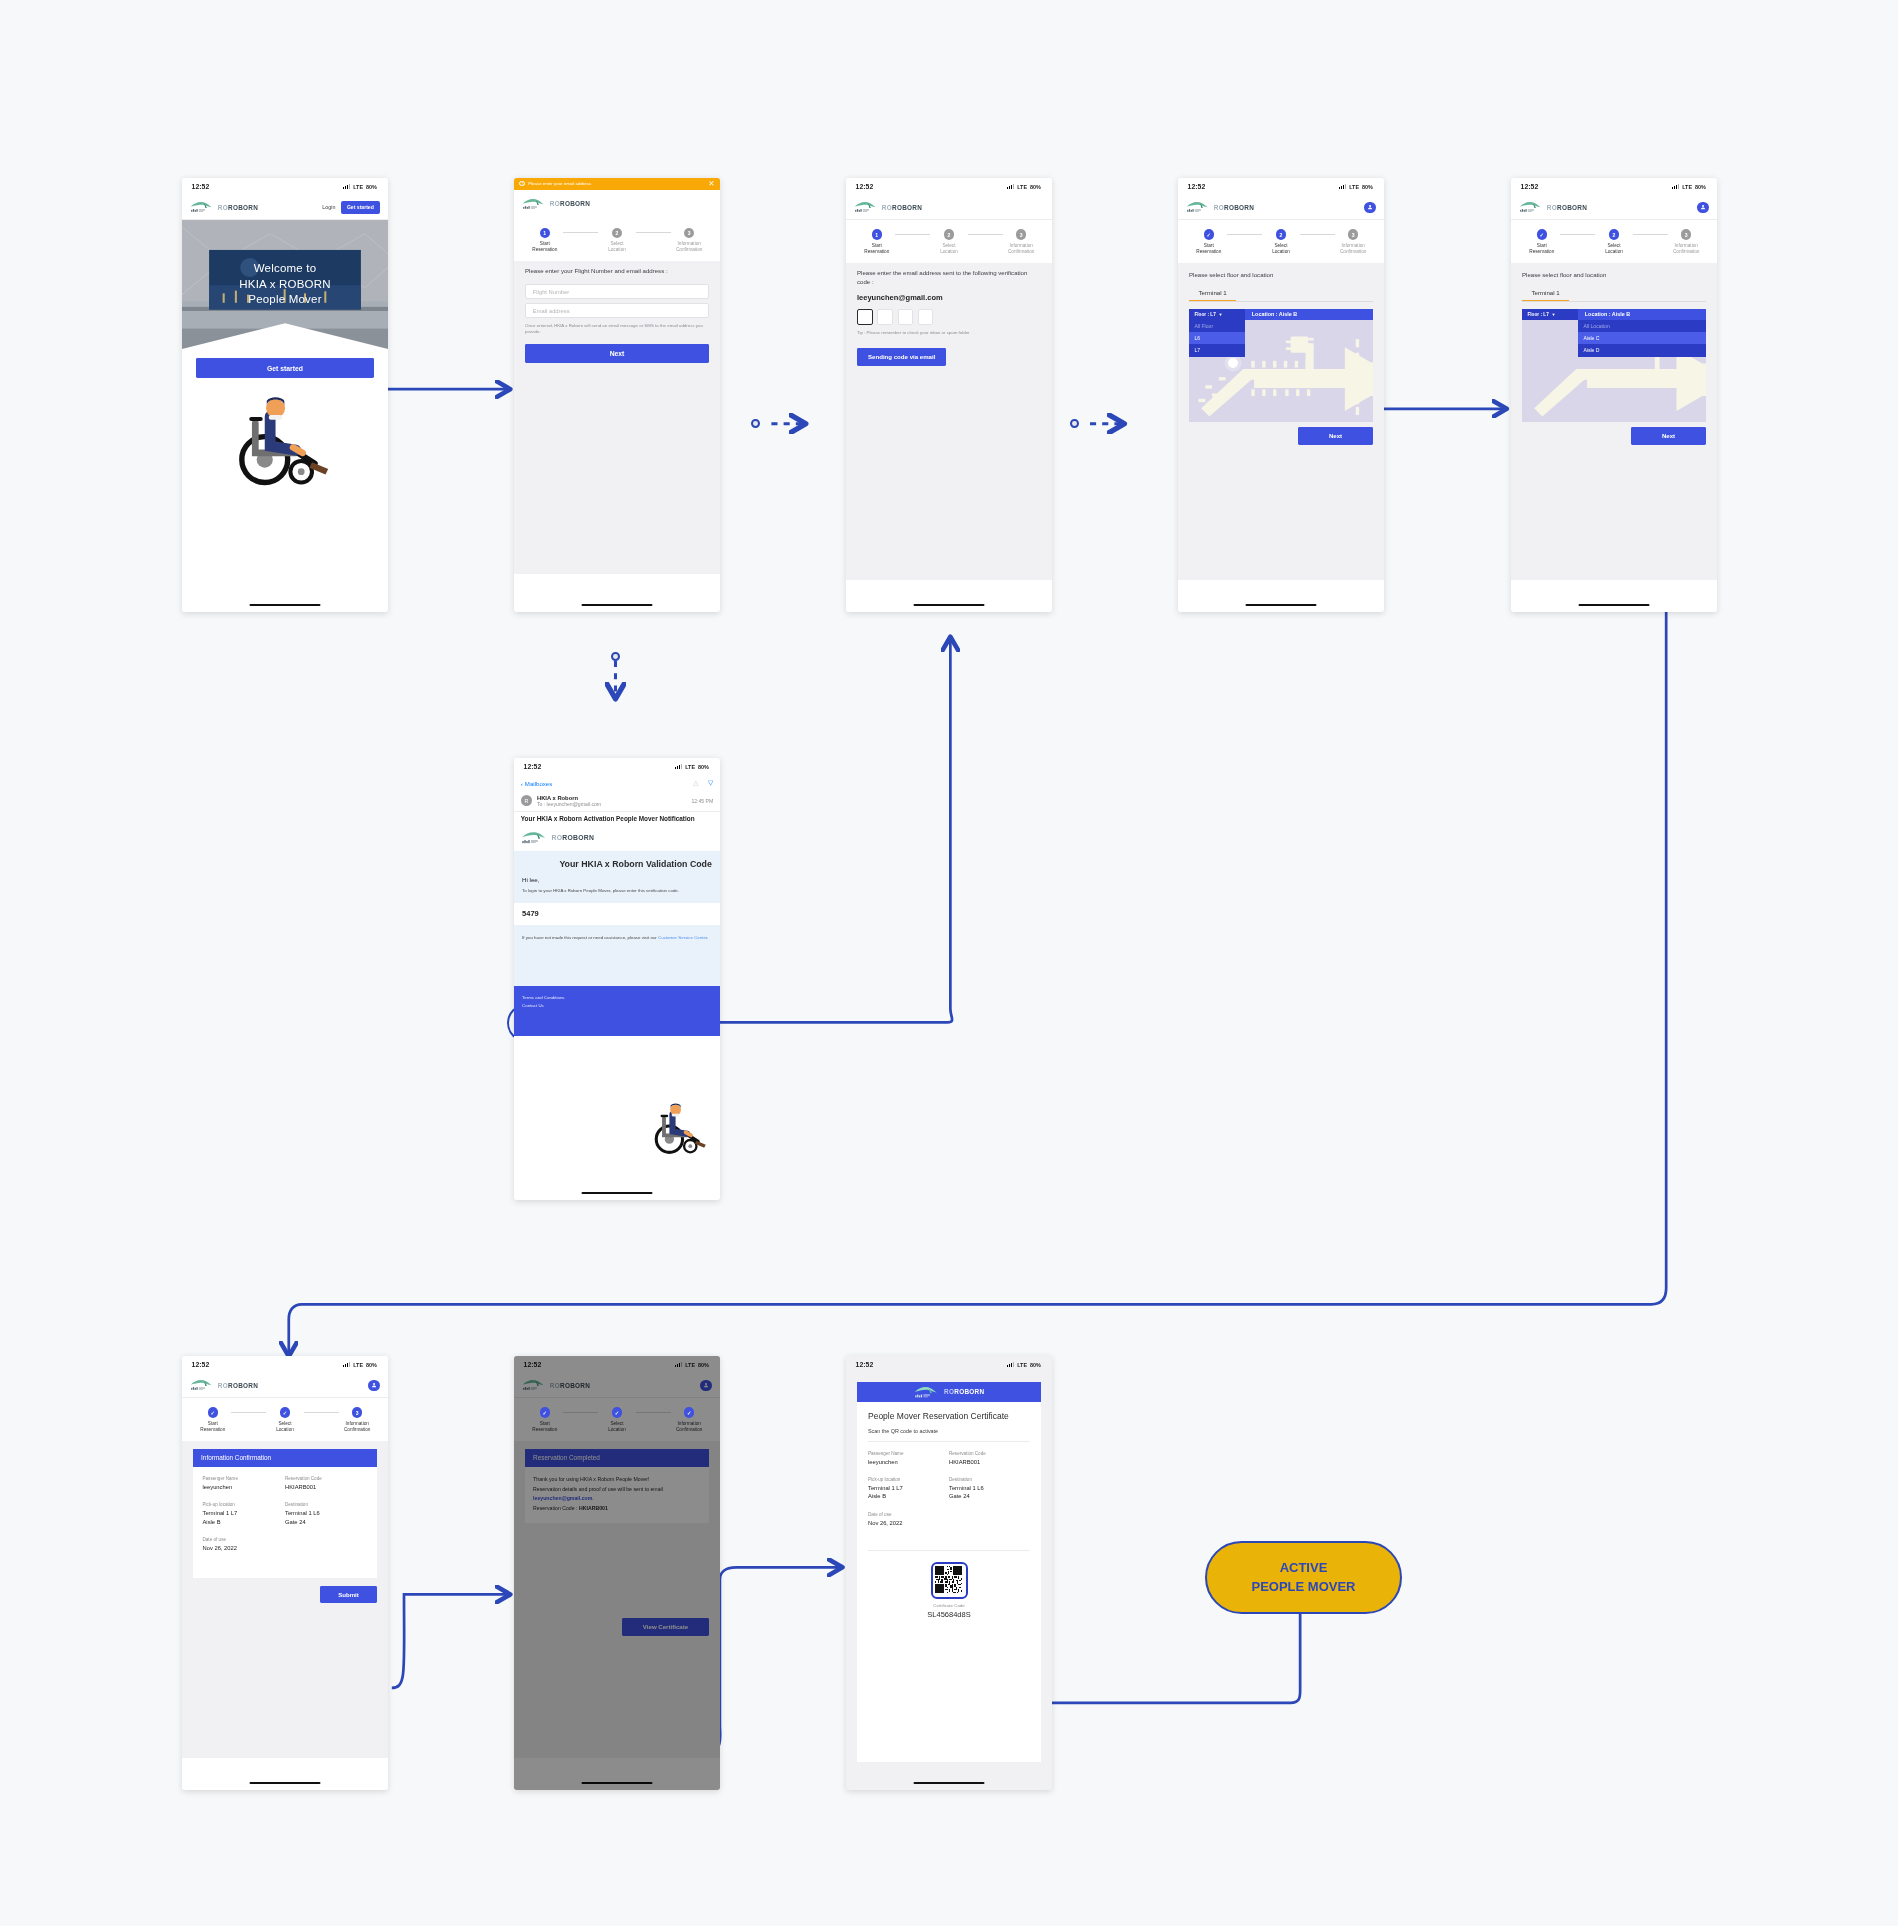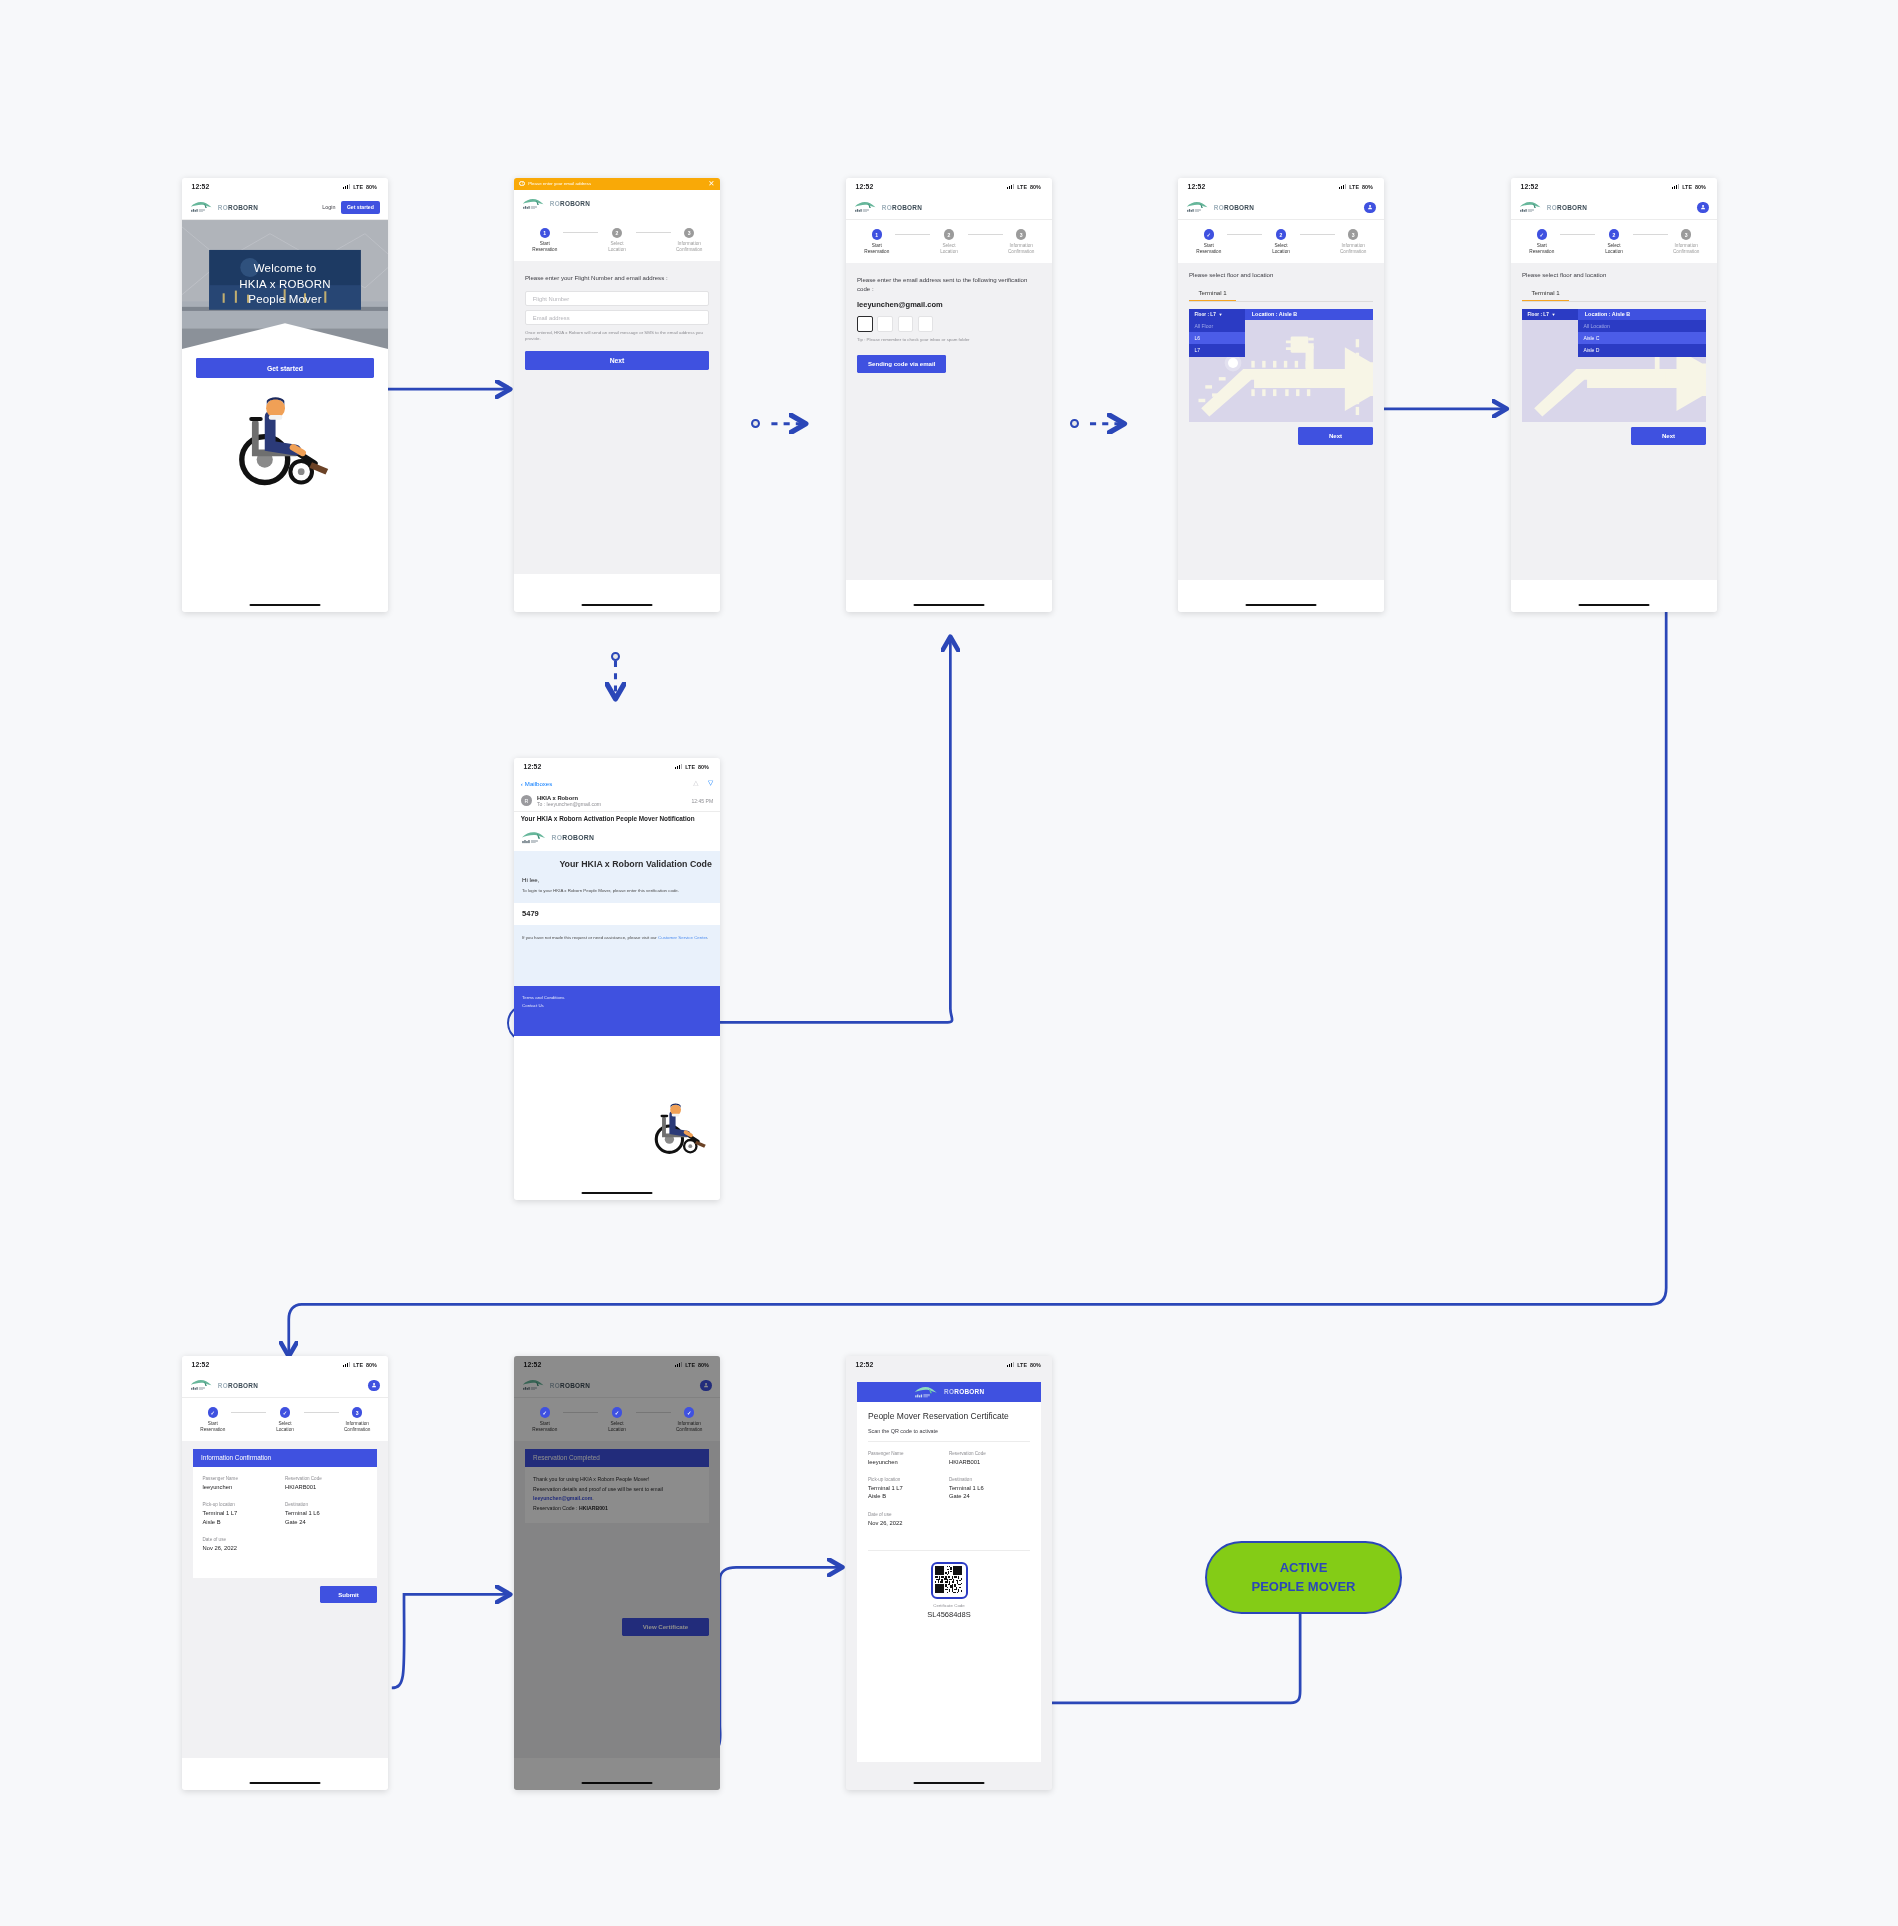--- a/index.html
+++ b/index.html
@@ -61,21 +61,21 @@
     width:10.2px;height:10.2px;border-radius:50%;background:#9b9b9b;color:#fff;
     font-size:5.1px;display:flex;align-items:center;justify-content:center;
     font-weight:bold; position:relative; z-index:2;
   }
   .dot.active { background:#3f51e0; }
   .dot.done { background:#3f51e0; font-size:5.4px; }
   .step-label { margin-top:3.4px; font-size:4.7px; line-height:1.25; text-align:center; color:#9b9b9b; white-space:pre-line;}
   .step-label.on { color:#333; }
   .connector-line { flex: 0 0 auto; height:0.7px; background:#d8d8d8; margin-top:4.7px; width:35px; }
 
-  .body-area { background:#f1f1f3; padding: 13px 11px; }
+  .body-area { background:#f1f1f3; padding: 6px 11px; }
   .prompt { font-size: 6.1px; line-height:1.45; color:#3c3c43; }
   .field {
     background:#fff; border:0.7px solid #e2e2e4; border-radius:2px;
     height:15.6px; display:flex; align-items:center; padding:0 6.8px;
     font-size:5.8px; color:#b5b5ba; margin-top:5.4px;
   }
   .hint { font-size:4.4px; color:#8e8e93; line-height:1.5; margin-top:4.1px; }
   .btn-primary {
     background:#3f51e0; color:#fff; text-align:center; font-size:6.8px;
     font-weight:bold; padding:6.1px 0; border-radius:1.4px; margin-top:8.1px;
@@ -156,21 +156,21 @@
   .qr-wrap { position:relative; width:37px;height:37px; margin: 0 auto; }
   .qr-frame { position:absolute; inset:0; border:2.7px solid #2b3bc4; border-radius:6.1px; }
 
   
   .dim { position:absolute; inset:0; background:rgba(0,0,0,.45); pointer-events:none;}
   .endcap {
     position:absolute;width:8.8px;height:8.8px;border-radius:50%;
     border:2px solid #2b47b8;background:#e8e8e8;
   }
   .pill {
-    position:absolute;border:2.7px solid #2b47b8;border-radius:41px;background:#84cc16;
+    position:absolute;border:2.7px solid #2b47b8;border-radius:41px;background:#eab308;
     display:flex;align-items:center;justify-content:center;text-align:center;
     color:#2b47b8;font-weight:bold;line-height:1.4;
   }
   svg.flowsvg { position:absolute; inset:0; width:1898px; height:1926px; pointer-events:none; }
   .hero {
     position:relative;height:129px;overflow:hidden;
     background:linear-gradient(#b9bcc2,#9ea3ab);
   }
   .hero-txt {
     position:absolute;inset:0;display:flex;flex-direction:column;

